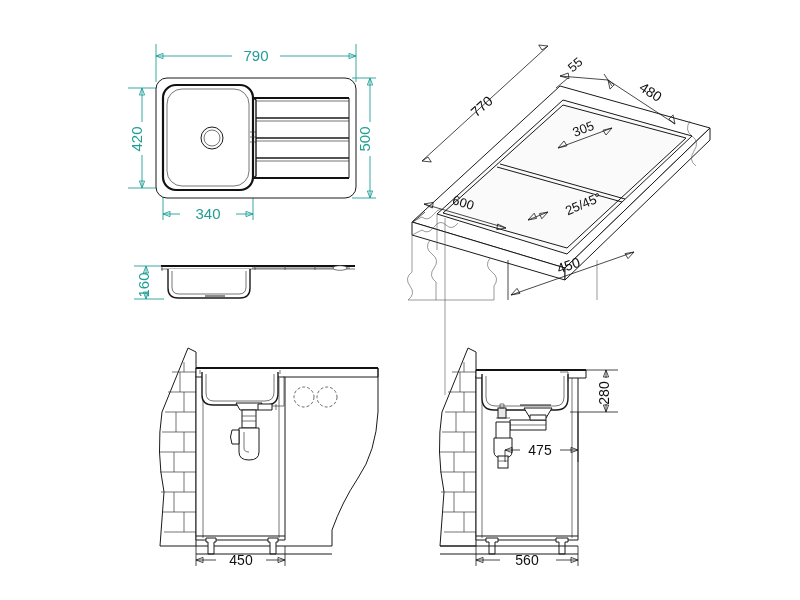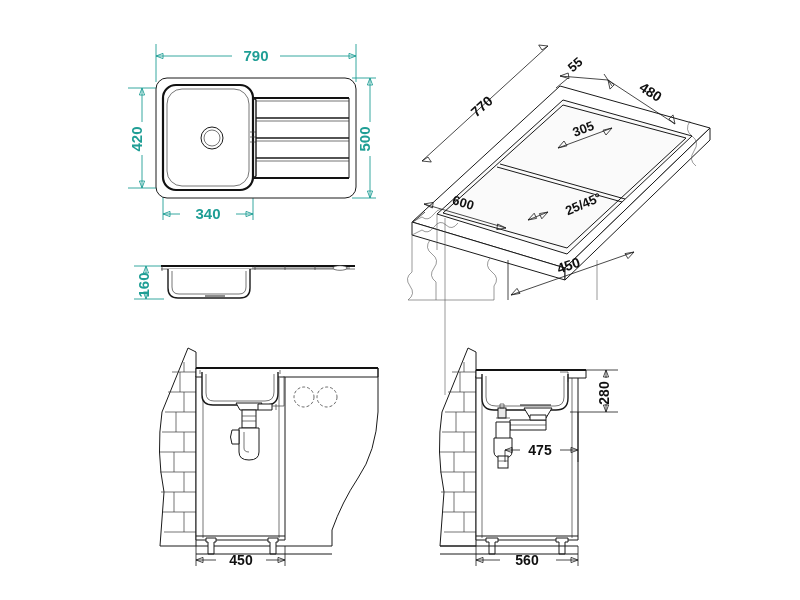--- a/index.html
+++ b/index.html
@@ -11,21 +11,20 @@
     width: 800px;
     height: 600px;
     overflow: hidden;
     font-family: "Liberation Sans", sans-serif;
   }
   #sheet {
     position: relative;
     width: 800px;
     height: 600px;
     background: #ffffff;
-    font-weight: bold;
   }
   #drawing {
     position: absolute;
     top: 0;
     left: 0;
     width: 800px;
     height: 600px;
   }
   .ln        { fill: none; stroke: #1a1a1a; stroke-width: 1; }
   .ln-thick  { fill: none; stroke: #121212; stroke-width: 2.2; }

